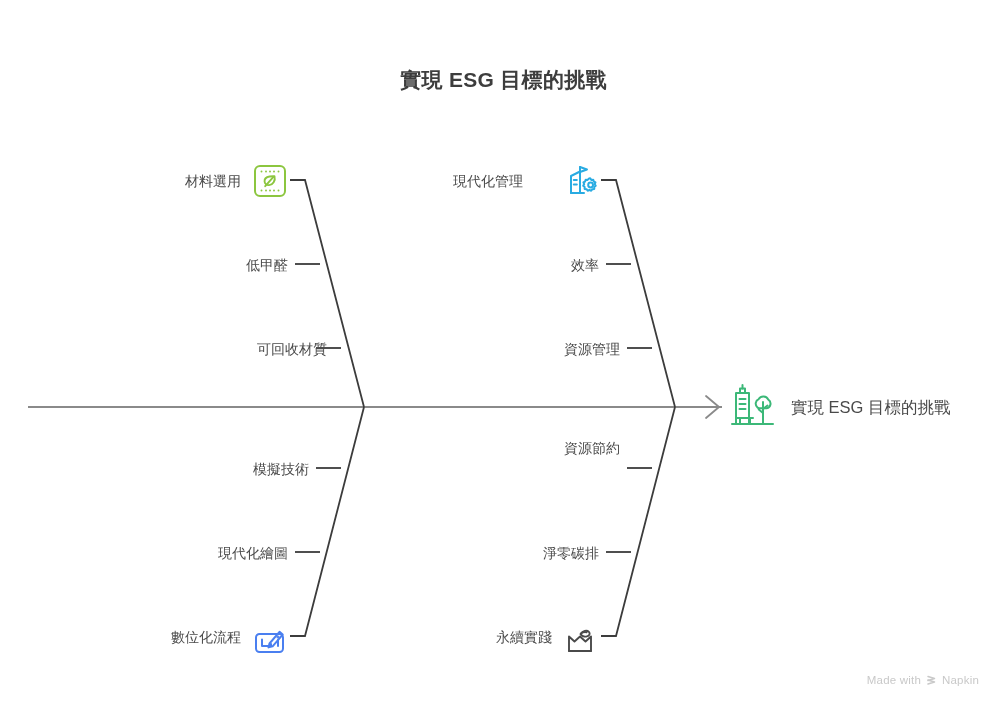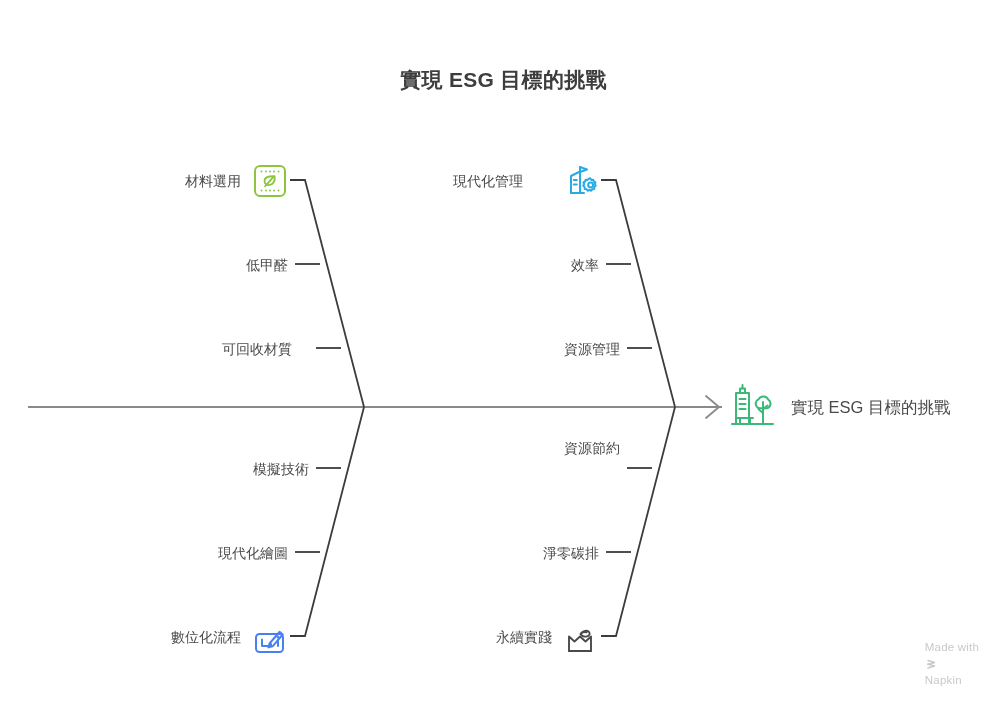--- a/index.html
+++ b/index.html
@@ -85,24 +85,23 @@
     white-space: nowrap;
     transform: translate(0, -50%);
   }
   .watermark {
     position: absolute;
     right: 28px;
     bottom: 16px;
     font-size: 11.5px;
     color: #c9c9c9;
     display: flex;
-    align-items: flex-start;
+    align-items: center;
     gap: 4px;
     letter-spacing: 0.2px;
-    flex-direction: column;
   }
   .watermark .wm-mark {
     display: inline-block;
     line-height: 0;
   }
 </style>
 </head>
 <body>
 
 <div id="diagram-root">
@@ -147,21 +146,21 @@
           <circle cx="23" cy="28.5" r="0.95"></circle>
         <circle cx="27.5" cy="28.5" r="0.95"></circle>
       </g>
       <path d="M23.5 14.2c1.2 4.4-1.6 8.6-5.4 8.9-2.4.2-4.3-1.3-4.5-3.5-.25-2.6 1.9-4.6 5-5.1 2-.35 3.8-.2 4.9-.3z" fill="none" stroke="#8cc63f" stroke-width="1.9" stroke-linejoin="round"></path>
       <line x1="14.2" y1="24.2" x2="22.2" y2="15.2" stroke="#8cc63f" stroke-width="1.9" stroke-linecap="round"></line>
     </svg>
   </div>
 
   <div class="node-label right-aligned" style="left:288px; top:265px;">低甲醛</div>
 
-  <div class="node-label right-aligned" style="left:292px; top:349px;">可回收材質</div>
+  <div class="node-label right-aligned" style="left:327px; top:349px;">可回收材質</div>
 
   <div class="node-label right-aligned" style="left:523px; top:181px;">現代化管理</div>
   <div class="node-icon" style="left:582px; top:181px;">
     <svg width="40" height="40" viewBox="0 0 40 40">
       <g fill="none" stroke="#29abe2" stroke-width="2" stroke-linejoin="round" stroke-linecap="round">
         <path d="M9 32V15l9-4.5V32"></path>
         <path d="M18 10.5V6l7 2.5-7 2.5"></path>
         <line x1="18" y1="6" x2="18" y2="10.5"></line>
         <line x1="9" y1="32" x2="22" y2="32"></line>
         <line x1="11.8" y1="19" x2="14.8" y2="19"></line>

